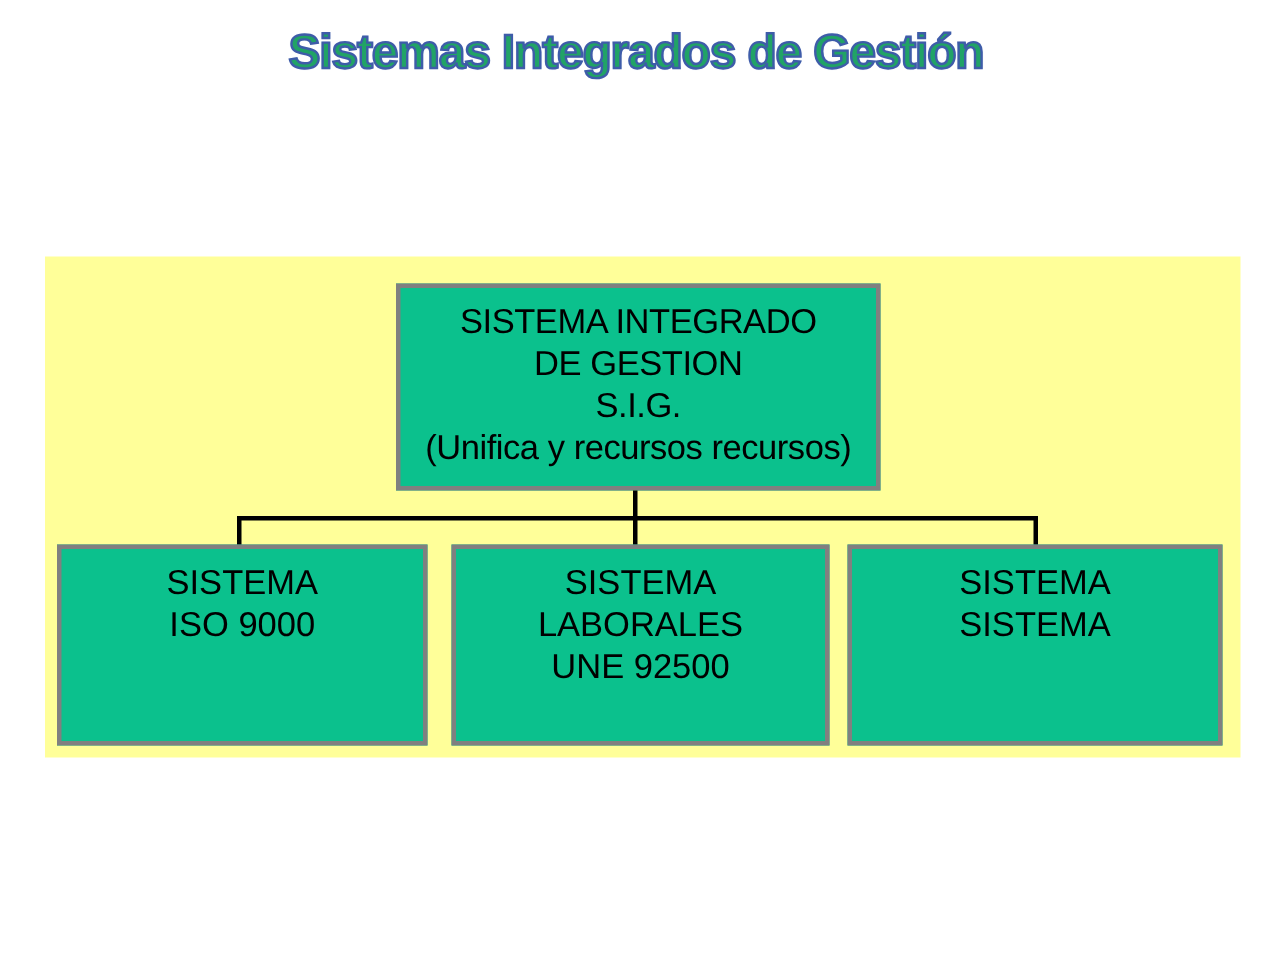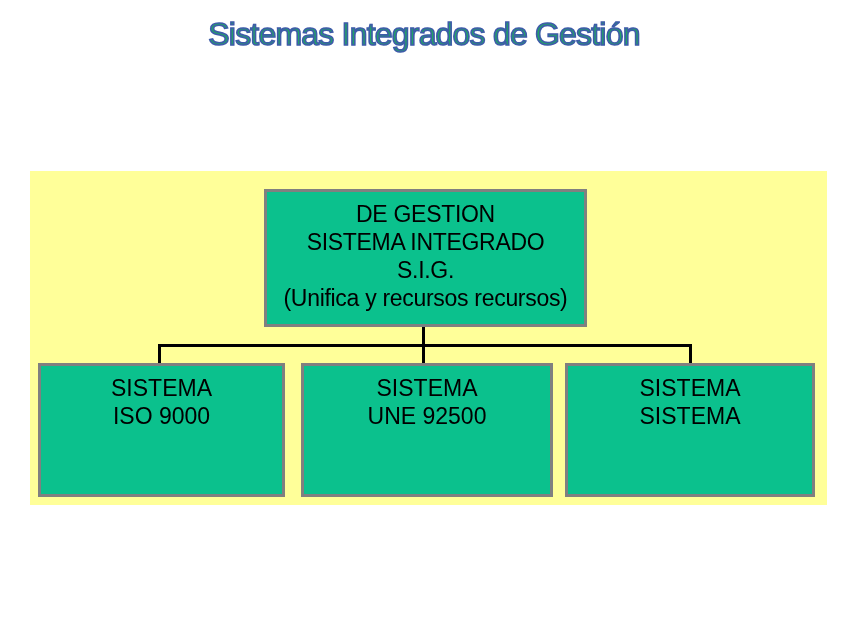--- a/index.html
+++ b/index.html
@@ -16,21 +16,21 @@
     overflow: hidden;
   }
   .title {
     position: absolute;
     top: 16px;
     left: 0;
     width: 848px;
     margin: 0;
     text-align: center;
     font-size: 32px;
-    font-weight: normal;
+    font-weight: bold;
     letter-spacing: -0.8px;
     color: var(--title_fill, #21a366);
     -webkit-text-stroke: 1.6px var(--title_outline, #3e5ca9);
     text-shadow: 0 0 1px var(--title_outline, #3e5ca9);
   }
   .panel {
     position: absolute;
     left: 30px;
     top: 171px;
     width: 797px;
@@ -65,38 +65,39 @@
 </head>
 <body>
 
 <div class="slide">
 
   <h1 class="title">Sistemas Integrados de Gestión</h1>
 
   <div class="panel">
 
     <div class="box box-root">
+      <span class="ln">SISTEMA INTEGRADO</span>
       <span class="ln">DE GESTION</span>
-      <span class="ln">SISTEMA INTEGRADO</span>
       <span class="ln">S.I.G.</span>
       <span class="ln">(Unifica y recursos recursos)</span>
     </div>
 
     <div class="conn conn-v-root"></div>
     <div class="conn conn-h"></div>
     <div class="conn conn-v-left"></div>
     <div class="conn conn-v-right"></div>
 
     <div class="box box-child1">
       <span class="ln">SISTEMA</span>
       <span class="ln">ISO 9000</span>
     </div>
 
     <div class="box box-child2">
       <span class="ln">SISTEMA</span>
+      <span class="ln">LABORALES</span>
       <span class="ln">UNE 92500</span>
     </div>
 
     <div class="box box-child3">
       <span class="ln">SISTEMA</span>
       <span class="ln">SISTEMA</span>
     </div>
 
   </div>
 </div>

